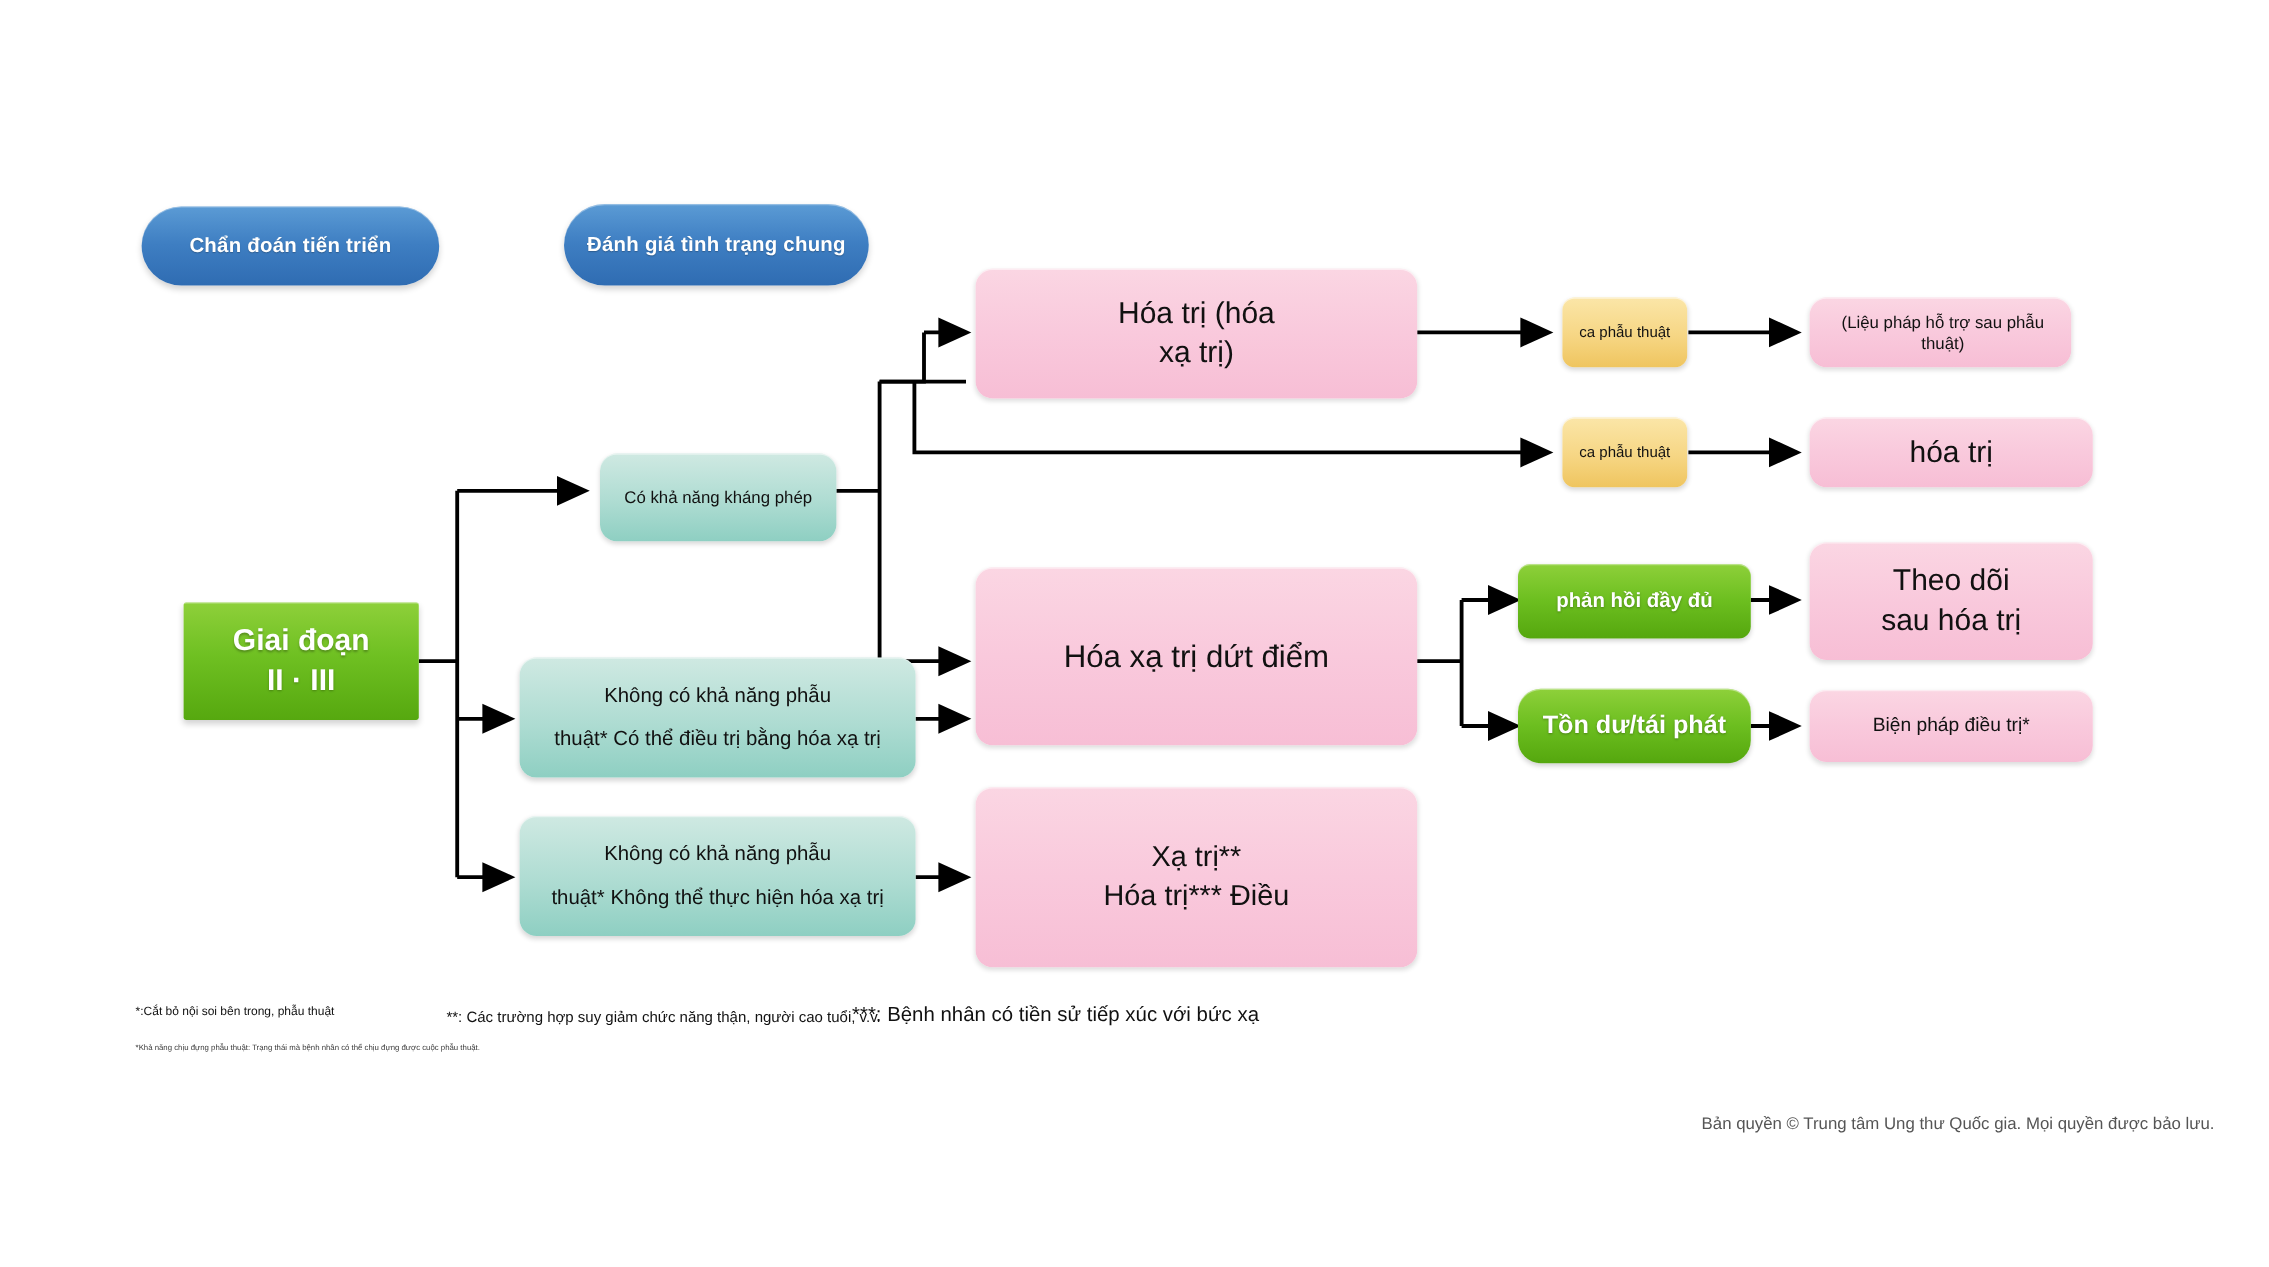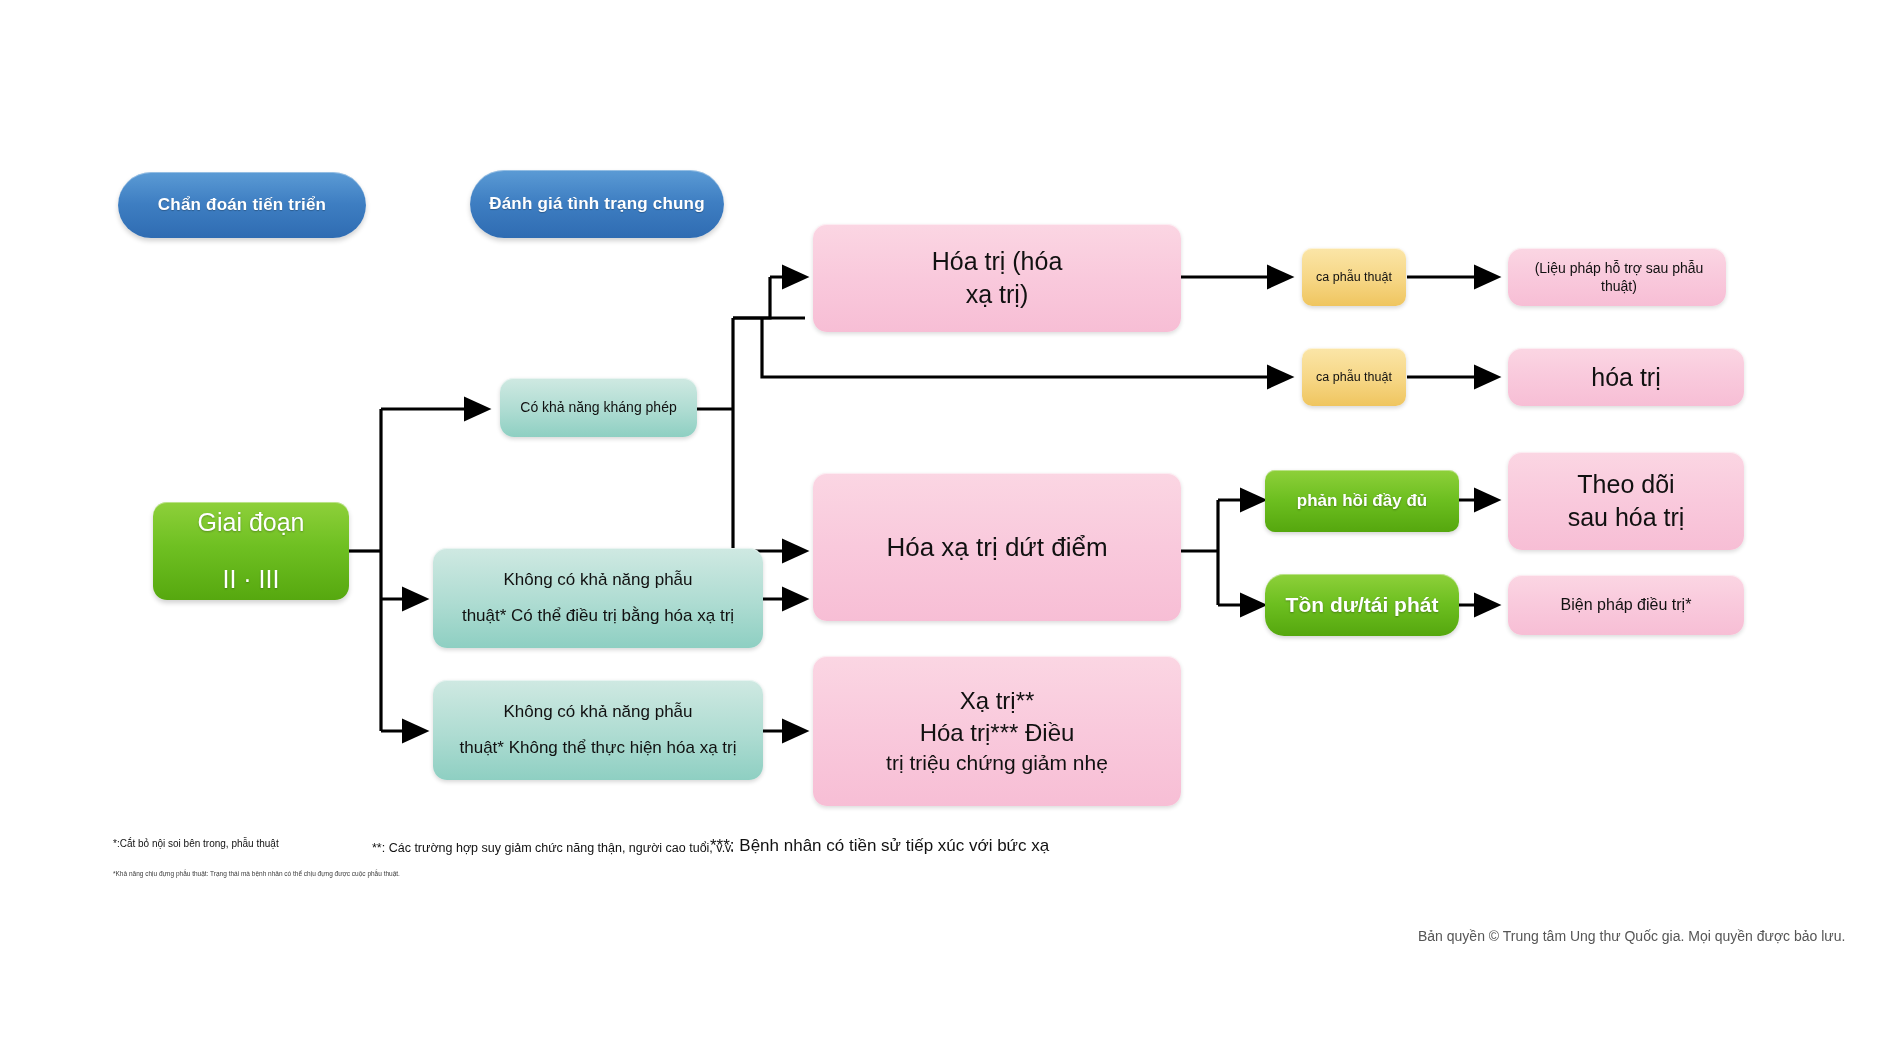--- a/index.html
+++ b/index.html
@@ -44,26 +44,25 @@
     font-weight:700;
     letter-spacing:.2px;
     background:linear-gradient(180deg,#5b9bd5 0%,#3e7ec2 48%,#2f6cb2 100%);
     box-shadow:0 3px 5px rgba(0,0,0,.18), inset 0 1px 0 rgba(255,255,255,.35);
     text-shadow:0 1px 1px rgba(0,0,0,.25);
   }
 
   
   .green-start{
     color:#ffffff;
-    font-weight:400;
+    font-weight:700;
     background:linear-gradient(180deg,#8ed03a 0%,#6fc022 45%,#56a80f 100%);
-    border-radius:14px;
+    border-radius:2px;
     box-shadow:0 3px 5px rgba(0,0,0,.18), inset 0 1px 0 rgba(255,255,255,.4);
     text-shadow:0 1px 2px rgba(0,0,0,.28);
-    justify-content:space-between;
   }
 
   
   .teal{
     background:linear-gradient(180deg,#cfe9e2 0%,#aedcd2 55%,#8ecfc2 100%);
     border-radius:14px;
     color:#111;
     box-shadow:0 2px 4px rgba(0,0,0,.16), inset 0 1px 0 rgba(255,255,255,.5);
   }
 
@@ -172,21 +171,21 @@
 
   <div class="node pill" style="left:470px;top:170px;width:254px;height:68px;font-size:17px;">
     <span class="ln">Đánh giá tình trạng chung</span>
   </div>
 
   <div class="node green-start" style="left:153px;top:502px;width:196px;height:98px;font-size:25px;">
     <span class="ln">Giai đoạn</span>
     <span class="ln">II · III</span>
   </div>
 
-  <div class="node teal" style="left:500px;top:378px;width:197px;height:59px;font-size:14px;">
+  <div class="node teal" style="left:500px;top:378px;width:197px;height:73px;font-size:14px;">
     <span class="ln">Có khả năng kháng phép</span>
   </div>
 
   <div class="node teal" style="left:433px;top:548px;width:330px;height:100px;font-size:17px;gap:14px;">
     <span class="ln">Không có khả năng phẫu</span>
     <span class="ln">thuật* Có thể điều trị bằng hóa xạ trị</span>
   </div>
 
   <div class="node teal" style="left:433px;top:680px;width:330px;height:100px;font-size:17px;gap:14px;">
     <span class="ln">Không có khả năng phẫu</span>
@@ -198,21 +197,20 @@
     <span class="ln">xạ trị)</span>
   </div>
 
   <div class="node pink" style="left:813px;top:473px;width:368px;height:148px;font-size:26px;">
     <span class="ln">Hóa xạ trị dứt điểm</span>
   </div>
 
   <div class="node pink" style="left:813px;top:656px;width:368px;height:150px;font-size:24px;">
     <span class="ln">Xạ trị**</span>
     <span class="ln">Hóa trị*** Điều</span>
-    <span class="ln" style="font-size:21px;">trị triệu chứng giảm nhẹ</span>
   </div>
 
   <div class="node yellow" style="left:1302px;top:248px;width:104px;height:58px;font-size:12.5px;">
     <span class="ln">ca phẫu thuật</span>
   </div>
 
   <div class="node yellow" style="left:1302px;top:348px;width:104px;height:58px;font-size:12.5px;">
     <span class="ln">ca phẫu thuật</span>
   </div>
 

